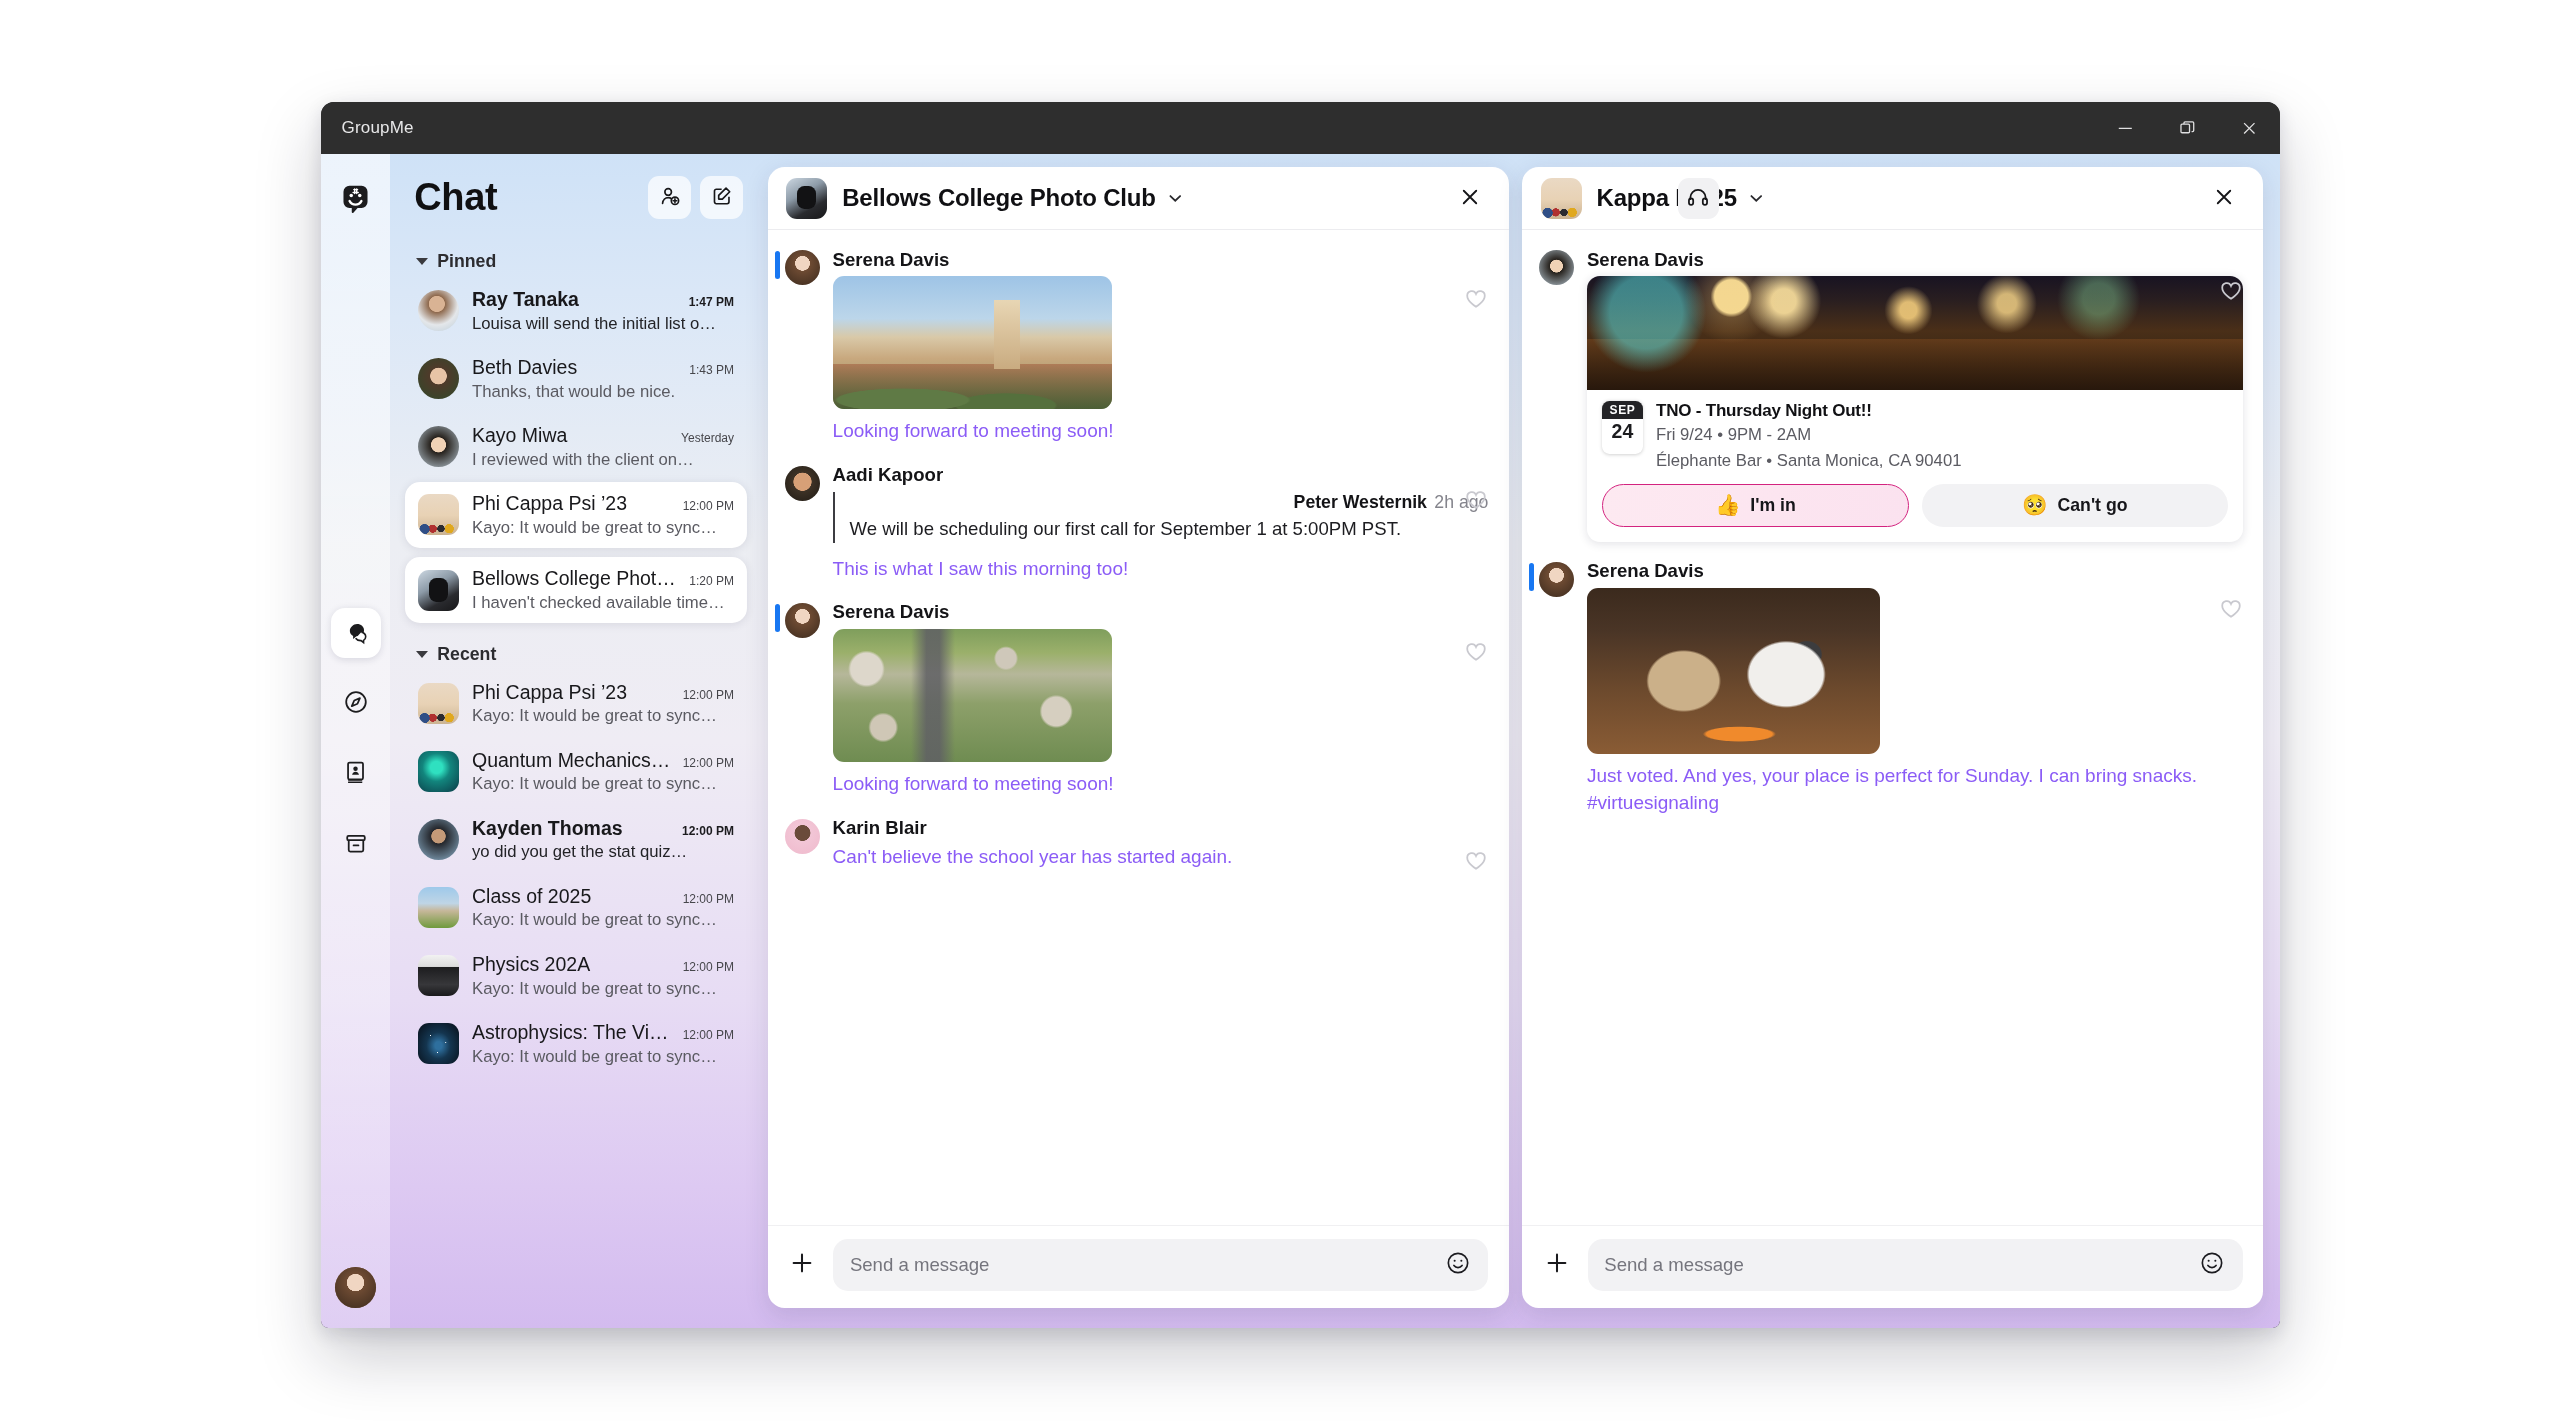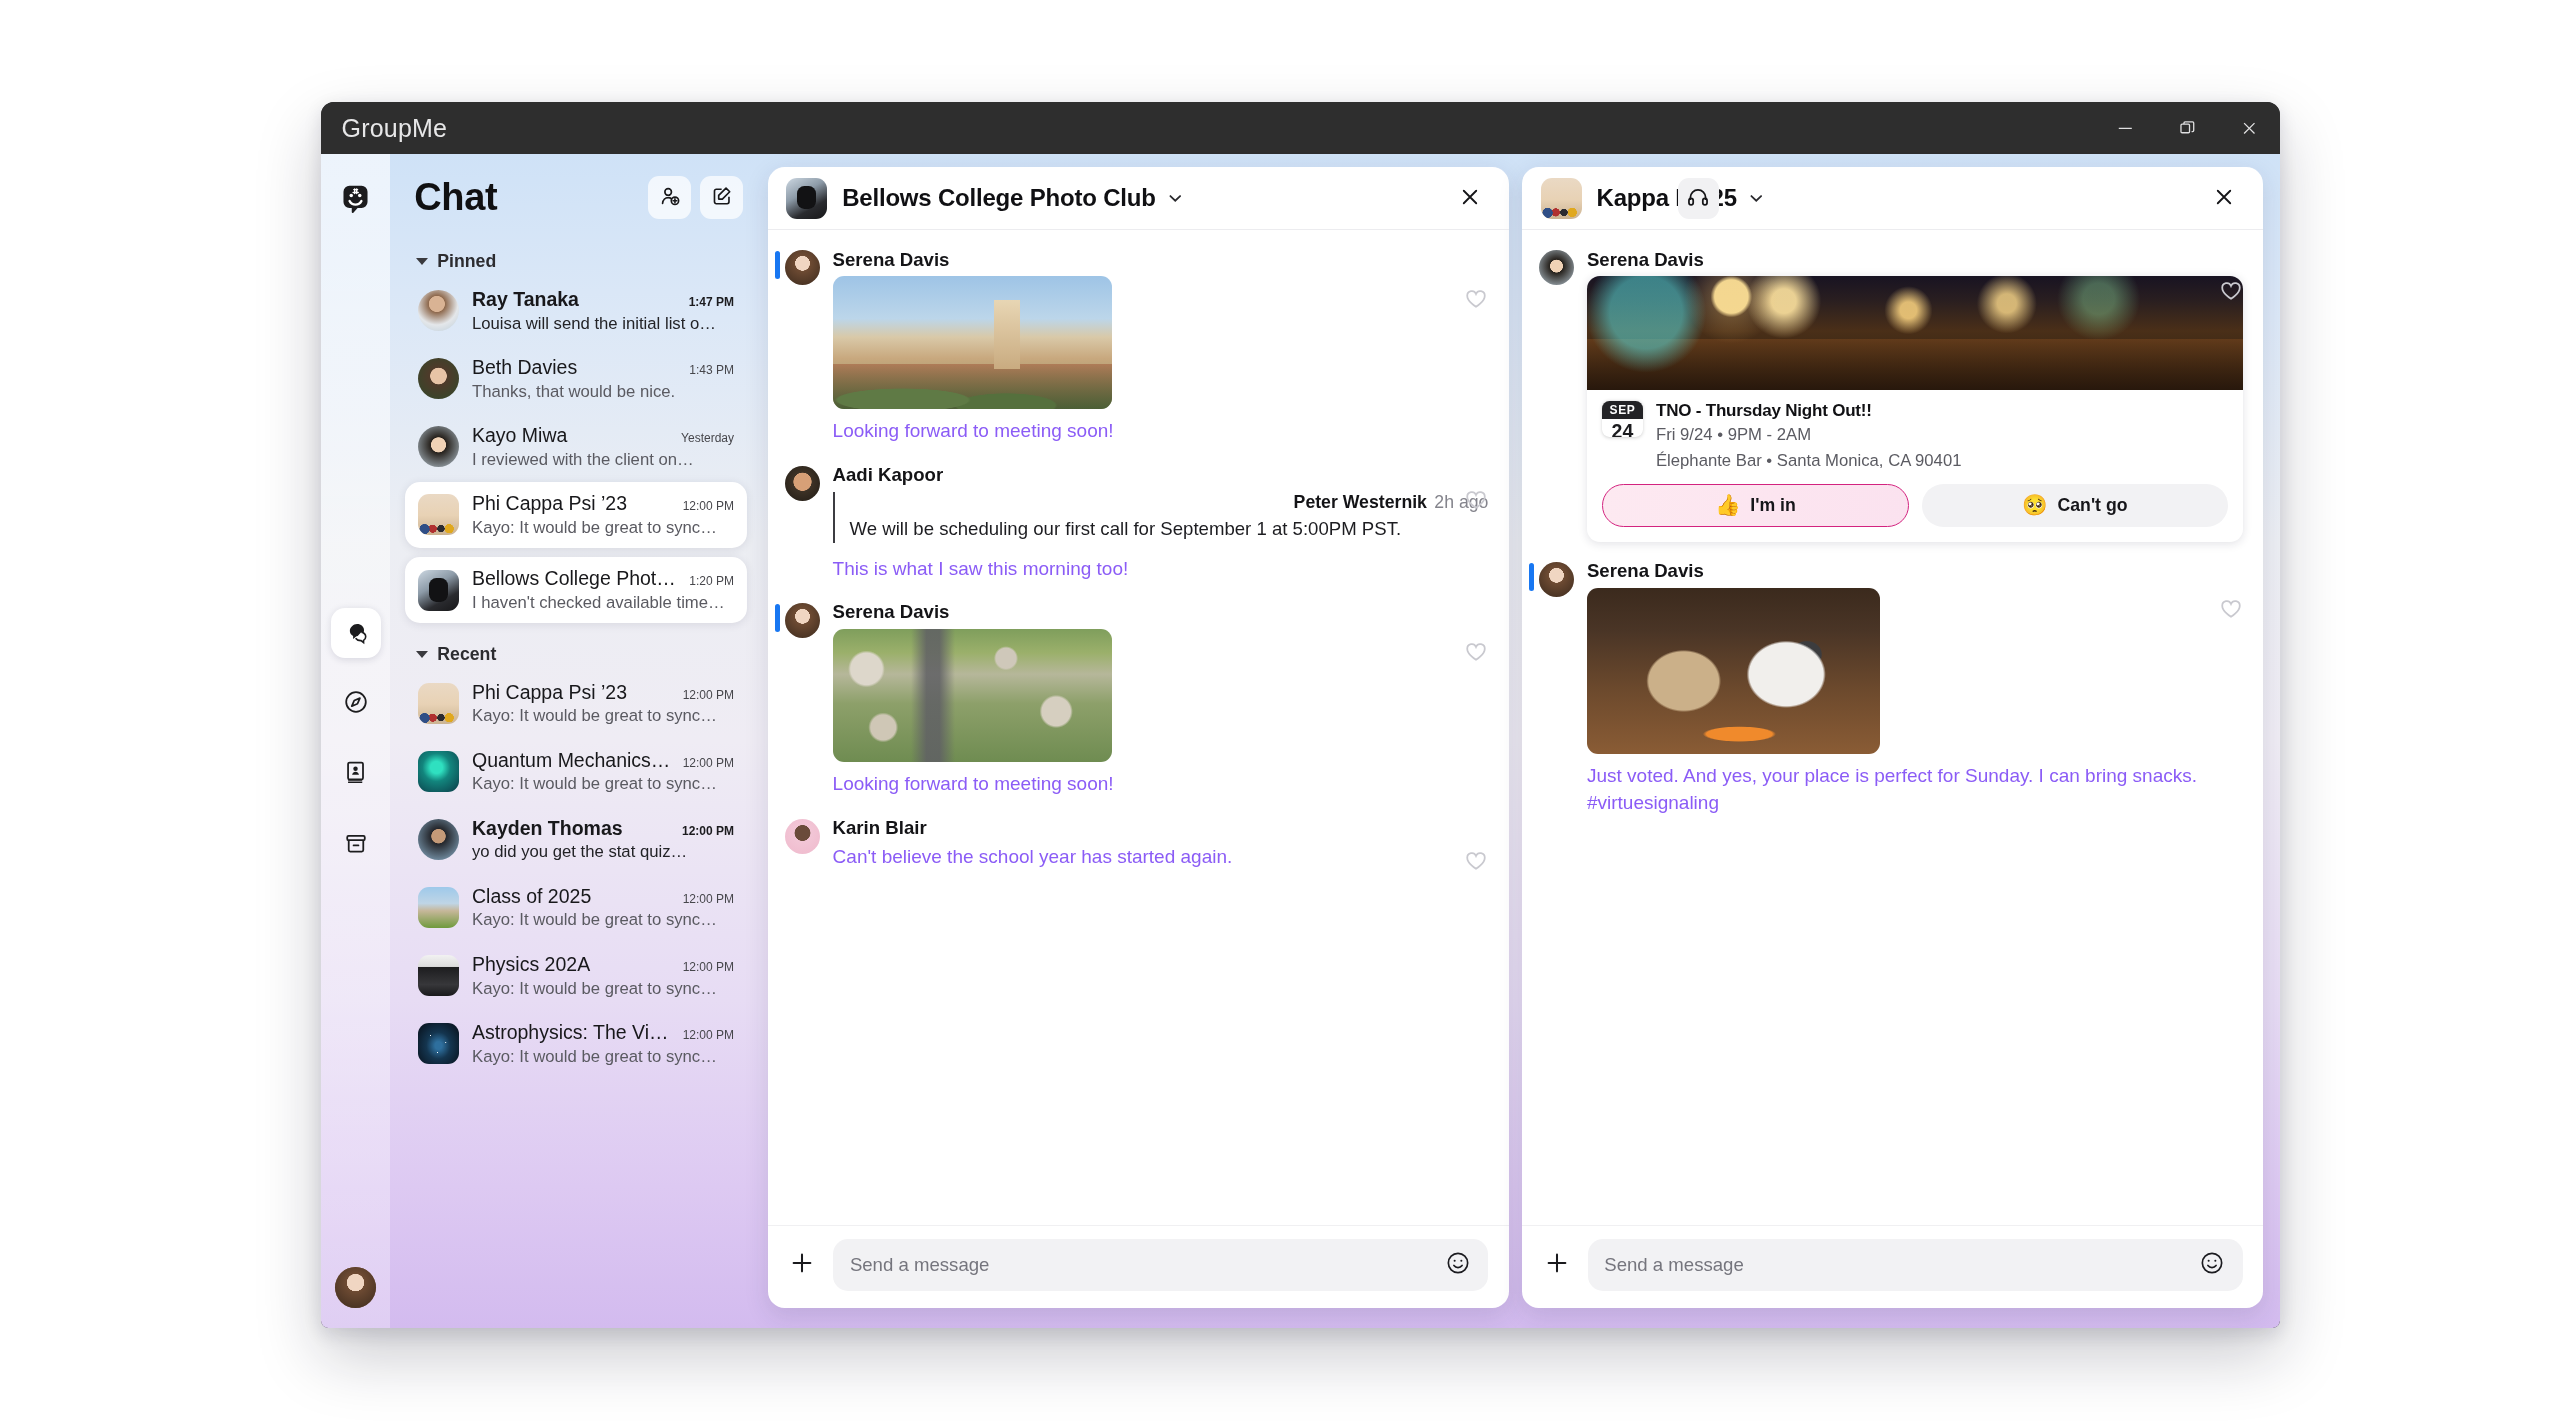--- a/index.html
+++ b/index.html
@@ -21,21 +21,21 @@
     background: #2b2b2b;
   }
   #titlebar {
     height: 52px;
     background: #2e2e2e;
     display: flex; align-items: center;
     color: #e9e9ea;
     position: relative;
   }
   #titlebar .title {
-    font-size: 25px; margin-left: 20.5px; letter-spacing: 0.2px;
+    font-size: 17px; margin-left: 20.5px; letter-spacing: 0.2px;
     color: #e7e7e8;
   }
   .win-ctrls { position: absolute; right: 0; top: 0; height: 52px; display: flex; }
   .win-btn {
     width: 62px; height: 52px; display: flex; align-items: center; justify-content: center;
     color: #e0e0e1;
   }
   .win-btn svg { display: block; }
 
   
@@ -200,21 +200,21 @@
   .event-card {
     border-radius: 13px; overflow: hidden;
     box-shadow: 0 1.9px 9.3px rgba(30,30,60,.13);
     background: #fff; width: 100%;
   }
   .event-img { height: 114px; position: relative; overflow: hidden; }
   .event-info { padding: 11px 15px 13px 15px; display: flex; gap: 13px; }
   .cal-chip {
     width: 41px; flex: 0 0 41px; border-radius: 7.4px; overflow: hidden;
     background: #fff; box-shadow: 0 0.9px 3.7px rgba(0,0,0,.18);
-    text-align: center; height: 36px;
+    text-align: center; height: 53px;
   }
   .cal-m { background: #232326; color: #fff; font-size: 12px; font-weight: 700; padding: 1.9px 0 1.9px; letter-spacing: 0.6px; }
   .cal-d { color: #1b1b1e; font-size: 19.5px; font-weight: 700; line-height: 25px; }
   .ev-title { font-size: 17px; font-weight: 700; color: #111114; letter-spacing: -0.2px; }
   .ev-when { font-size: 16.7px; color: #5b5b62; margin-top: 3.7px; }
   .ev-where { font-size: 16.7px; color: #5b5b62; margin-top: 6px; }
   .ev-btns { display: flex; gap: 13px; padding: 0 15px 15px 15px; }
   .ev-btn {
     flex: 1 1 0; height: 43px; border-radius: 21.4px;
     display: flex; align-items: center; justify-content: center; gap: 9.3px;

